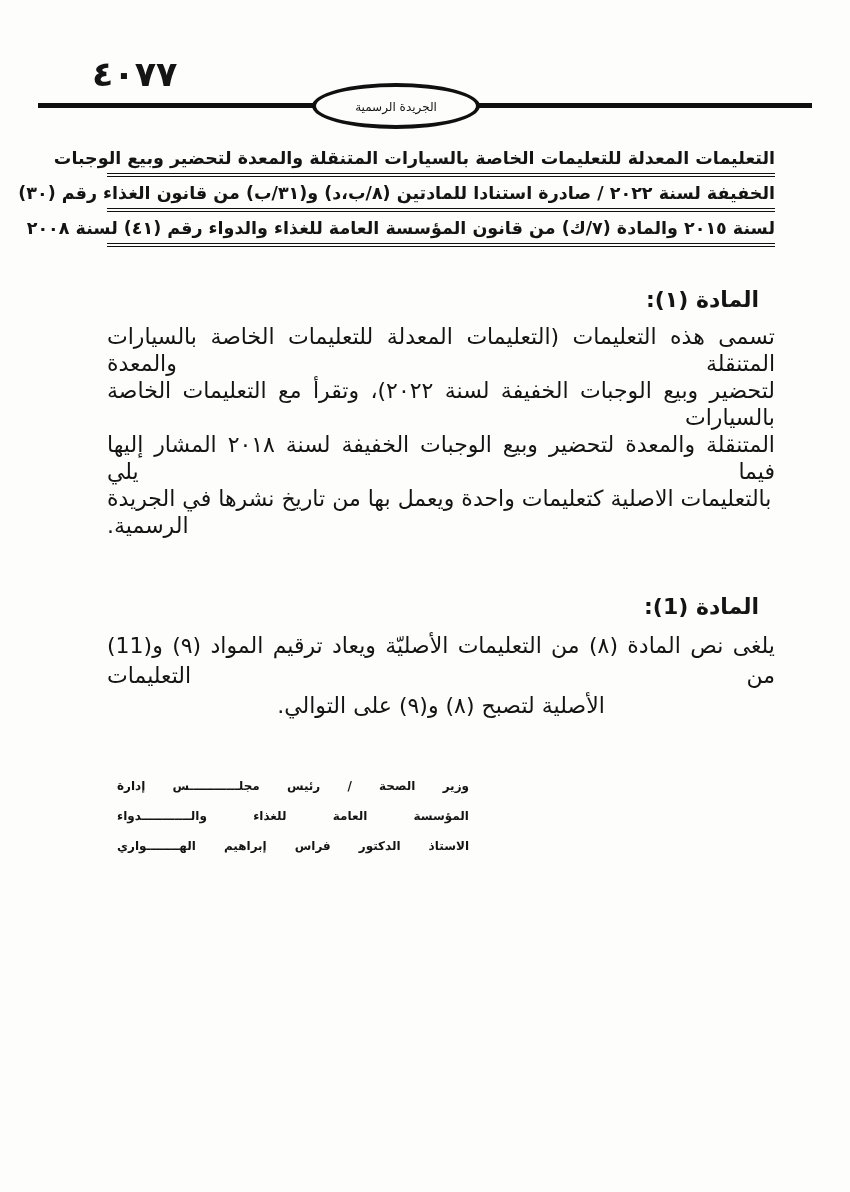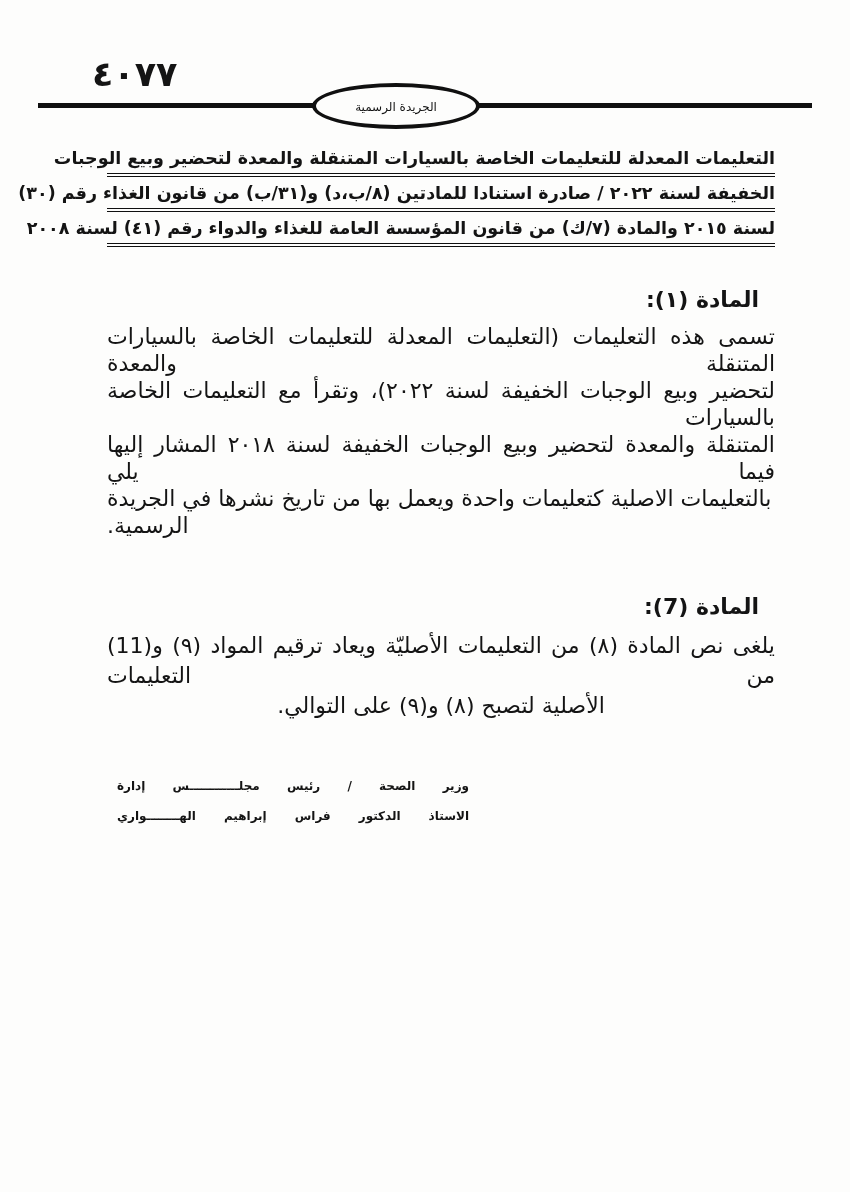--- a/index.html
+++ b/index.html
@@ -122,25 +122,26 @@
 
   <div class="article-heading first">المادة (١):</div>
 
   <div class="para para-1">
     <div class="p-line jl">تسمى هذه التعليمات (التعليمات المعدلة للتعليمات الخاصة بالسيارات المتنقلة والمعدة</div>
     <div class="p-line jl">لتحضير وبيع الوجبات الخفيفة لسنة ٢٠٢٢)، وتقرأ مع التعليمات الخاصة بالسيارات</div>
     <div class="p-line jl">المتنقلة والمعدة لتحضير وبيع الوجبات الخفيفة لسنة ٢٠١٨ المشار إليها فيما يلي</div>
     <div class="p-line ll">بالتعليمات الاصلية كتعليمات واحدة ويعمل بها من تاريخ نشرها في الجريدة الرسمية.</div>
   </div>
 
-  <div class="article-heading second">المادة (7):</div>
+  <div class="article-heading second">المادة (1):</div>
 
   <div class="para para-2">
     <div class="p-line jl">يلغى نص المادة (٨) من التعليمات الأصليّة ويعاد ترقيم المواد (٩) و(11) من التعليمات</div>
     <div class="p-line cl">الأصلية لتصبح (٨) و(٩) على التوالي.</div>
   </div>
 
   <div class="signature">
     <div class="s-line">وزير الصحة / رئيس مجلــــــــــــس إدارة</div>
+    <div class="s-line">المؤسسة العامة للغذاء والــــــــــــدواء</div>
     <div class="s-line">الاستاذ الدكتور فراس إبراهيم الهــــــــواري</div>
   </div>
 
 </div>
 
 </body></html>

